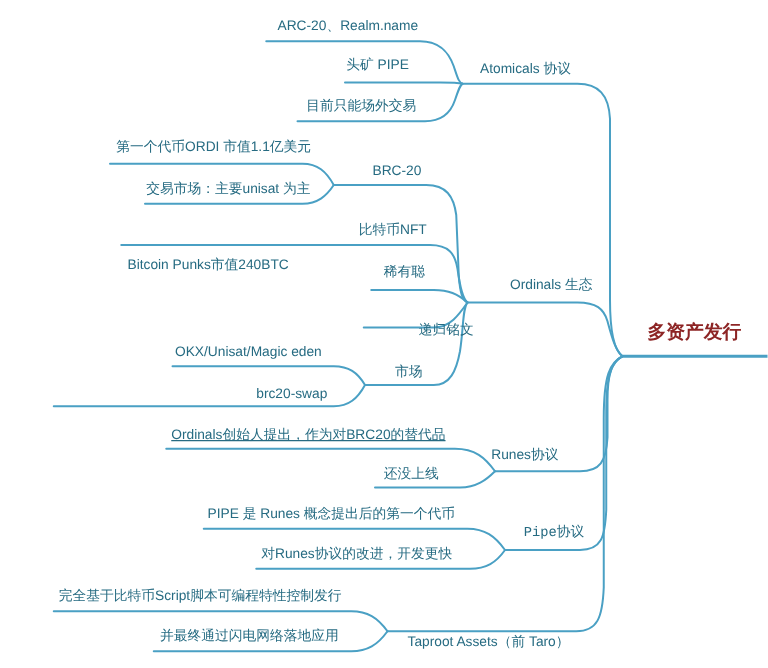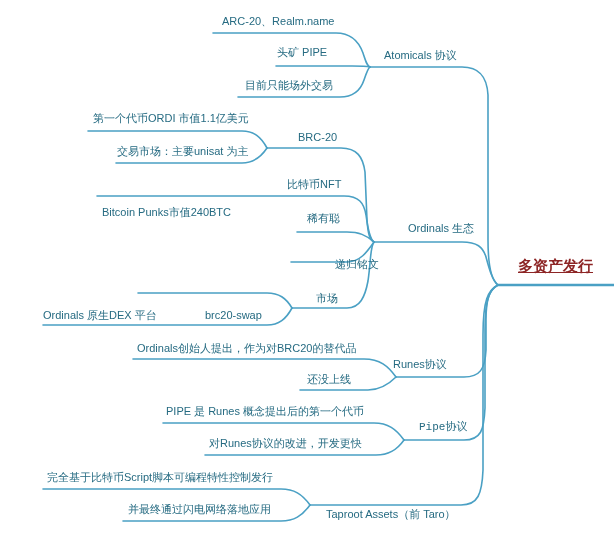--- a/index.html
+++ b/index.html
@@ -38,21 +38,20 @@
     line-height: 14px;
     white-space: nowrap;
     color: var(--text-color);
     cursor: default;
   }
   .node.root {
     font-size: 15px;
     line-height: 19px;
     font-weight: 700;
     color: var(--root-text-color);
-    text-decoration: underline;
   }
 </style>
 </head>
 <body>
 
 <div class="canvas">
 
   <svg viewBox="0 0 614 534" aria-hidden="true">
 
     <path class="root-underline" d="M 498,285 H 614"></path>
@@ -98,25 +97,25 @@
 
   <div class="node" style="left:408px; top:221px;text-align:right;">Ordinals 生态</div>
   <div class="node" style="left:298px; top:130px;">BRC-20</div>
   <div class="node" style="left:93px; top:111px;">第一个代币ORDI 市值1.1亿美元</div>
   <div class="node" style="left:117px; top:144px;">交易市场：主要unisat 为主</div>
   <div class="node" style="left:287px; top:177px;text-align:right;">比特币NFT</div>
   <div class="node" style="left:102px; top:177px;margin-top:28px;">Bitcoin Punks市值240BTC</div>
   <div class="node" style="left:307px; top:211px;text-align:right;">稀有聪</div>
   <div class="node" style="left:291px; top:257px;margin-left:44px;">递归铭文</div>
   <div class="node" style="left:316px; top:291px;">市场</div>
+  <div class="node" style="left:140px; top:275px;">OKX/Unisat/Magic eden</div>
   <div class="node" style="left:205px; top:308px;">brc20-swap</div>
-  <div class="node" style="left:43px; top:308px;">Ordinals 原生DEX 平台</div>
 
   <div class="node" style="left:393px; top:357px;text-align:center;">Runes协议</div>
-  <div class="node" style="left:137px; top:341px;">Ordinals创始人提出，作为对BRC20的替代品</div>
+  <div class="node" style="left:137px; top:341px;text-decoration:underline;">Ordinals创始人提出，作为对BRC20的替代品</div>
   <div class="node" style="left:307px; top:372px;">还没上线</div>
 
   <div class="node" style="left:419px; top:420px;font-family:Liberation Mono, monospace;">Pipe协议</div>
   <div class="node" style="left:209px; top:436px;">对Runes协议的改进，开发更快</div>
   <div class="node" style="left:166px; top:404px;">PIPE 是 Runes 概念提出后的第一个代币</div>
 
   <div class="node" style="left:326px; top:487px;margin-top:20px;">Taproot Assets（前 Taro）</div>
   <div class="node" style="left:47px; top:470px;">完全基于比特币Script脚本可编程特性控制发行</div>
   <div class="node" style="left:128px; top:502px;">并最终通过闪电网络落地应用</div>
 

